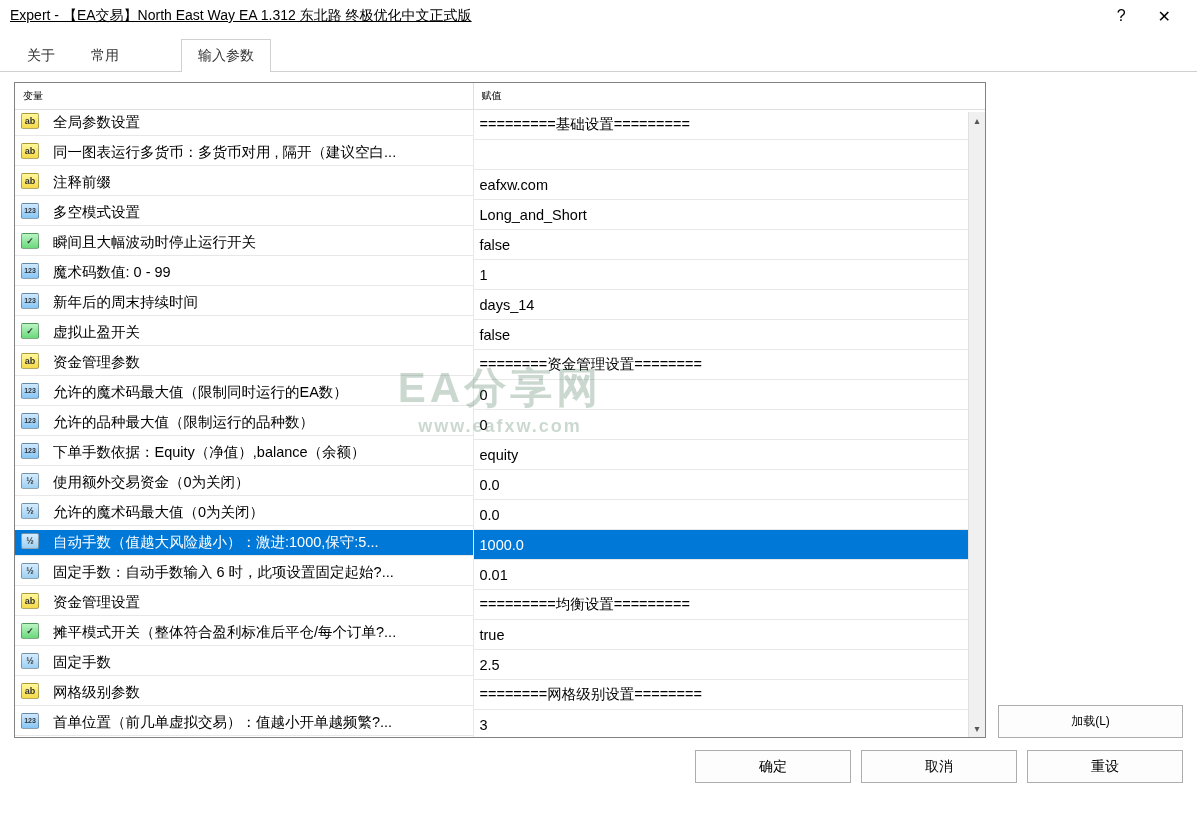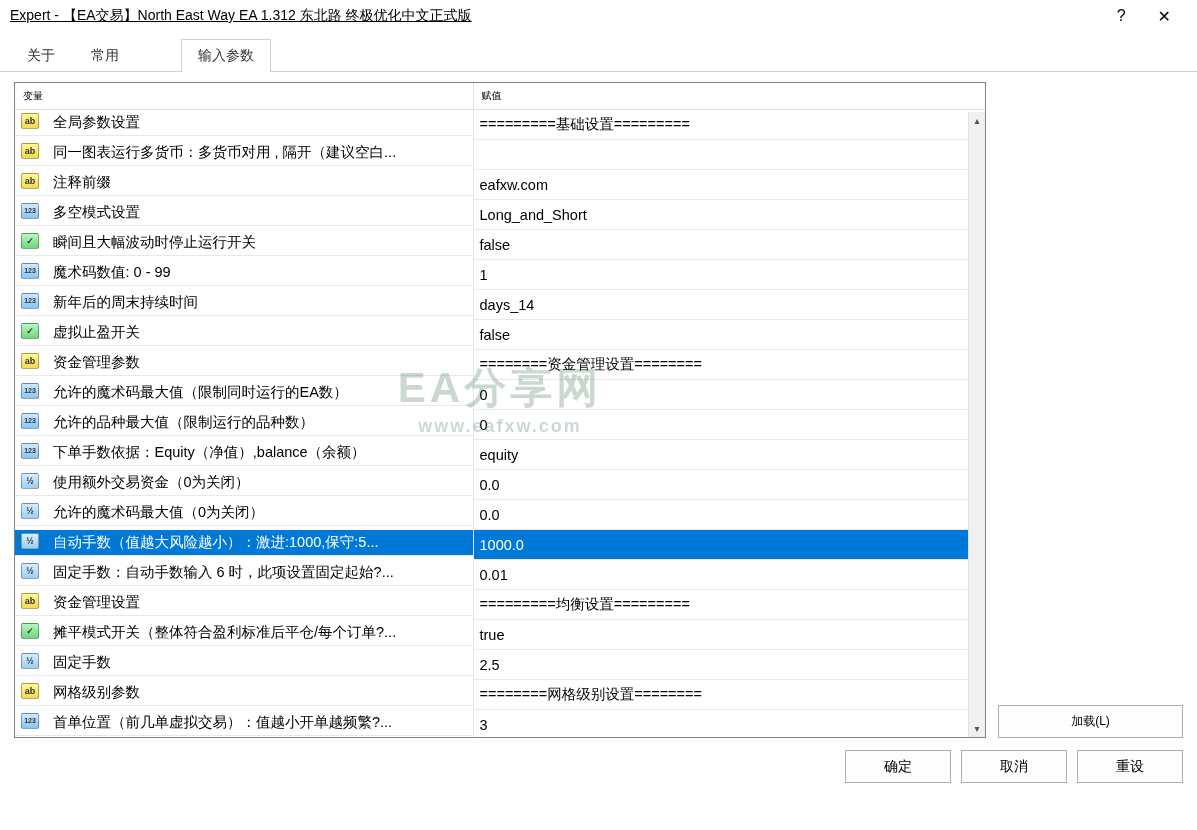--- a/index.html
+++ b/index.html
@@ -26,21 +26,21 @@
 .icon-ab { background: linear-gradient(180deg,#fff89a,#f5d94a); }
 .icon-123 { background: linear-gradient(180deg,#cfe9ff,#87c6f5); font-size: 7px; }
 .icon-bool { background: linear-gradient(180deg,#baf5c3,#6bd97c); }
 .icon-v2 { background: linear-gradient(180deg,#d5ecff,#9ed0f3); }
 .scrollbar { position: absolute; right: 0; top: 29px; bottom: 0; width: 17px; background: #f0f0f0; border-left: 1px solid #e0e0e0; }
 .scrollbar .arrow-up, .scrollbar .arrow-down { height: 17px; display: flex; align-items: center; justify-content: center; font-size: 10px; color: #555; cursor: default; }
 .scrollbar .arrow-down { position: absolute; bottom: 0; left: 0; right: 0; }
 .side-buttons { width: 185px; display: flex; flex-direction: column; justify-content: flex-end; }
 .side-buttons button { height: 33px; background: #fdfdfd; border: 1px solid #adadad; font-size: 12px; margin-top: 10px; cursor: default; font-family: inherit; }
 .bottom-buttons { display: flex; justify-content: flex-end; gap: 10px; padding: 0 14px 14px 14px; }
-.bottom-buttons button { width: 106px; height: 33px; background: #fdfdfd; border: 1px solid #adadad; font-size: 14px; cursor: default; font-family: inherit; }
+.bottom-buttons button { width: 156px; height: 33px; background: #fdfdfd; border: 1px solid #adadad; font-size: 14px; cursor: default; font-family: inherit; }
 .watermark { position: absolute; left: 50%; top: 50%; transform: translate(-50%,-65%); text-align: center; pointer-events: none; color: #14532d; opacity: 0.22; font-weight: bold; }
 .watermark .line1 { font-size: 42px; letter-spacing: 4px; }
 .watermark .line2 { font-size: 18px; letter-spacing: 2px; }
 </style>
 </head>
 <body>
 
 <div class="titlebar">
   <div class="title">Expert -  【EA交易】North East Way EA 1.312 东北路 终极优化中文正式版</div>
   <div class="help">?</div>

